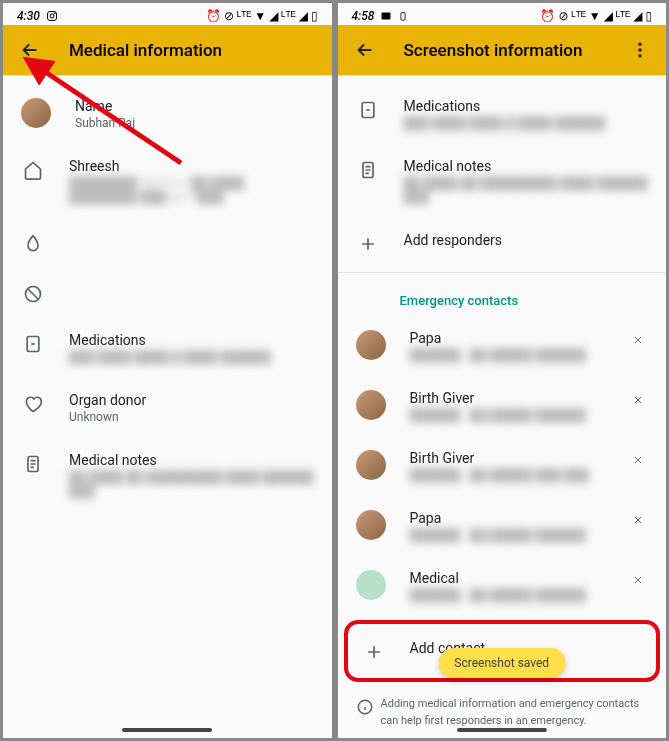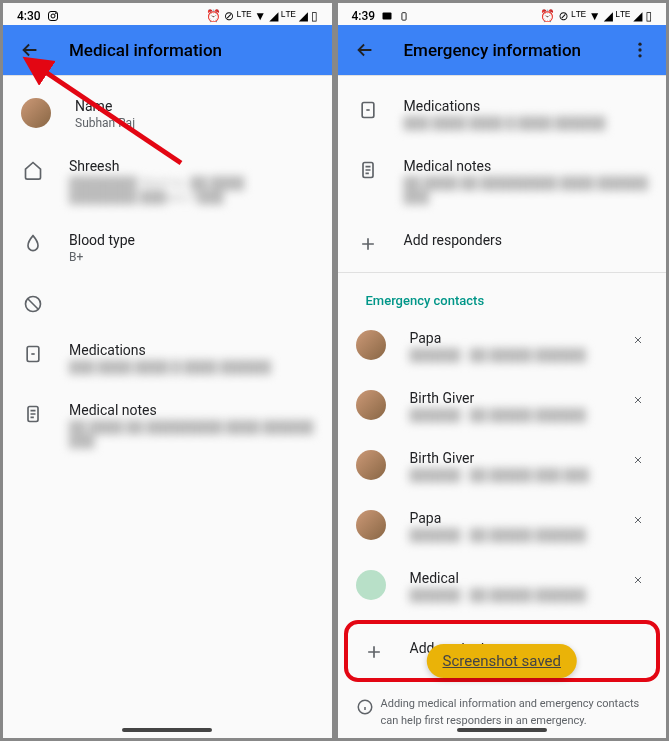--- a/index.html
+++ b/index.html
@@ -1,41 +1,41 @@
 <!DOCTYPE html>
 <html><head>
   <meta charset="utf-8">
   <style>
     * { box-sizing: border-box; margin: 0; padding: 0; }
     body { font-family: Roboto, Arial, sans-serif; background: #888; display: flex; width: 669px; height: 741px; }
     .phone { flex: 1; background: #fafafa; border: 3px solid #888; position: relative; overflow: hidden; }
     .phone + .phone { margin-left: 0; }
     .status-bar { display: flex; justify-content: space-between; align-items: center; padding: 6px 14px 2px; font-size: 12px; font-weight: 500; }
-    .status-left { display: flex; align-items: center; gap: 6px; }
+    .status-left { display: flex; align-items: center; gap: 6px; font-style: italic; }
     .status-right { display: flex; align-items: center; gap: 3px; }
-    .app-bar { display: flex; align-items: center; padding: 14px 16px; background: #3b82f6; border-bottom: 1px solid #e0e0e0; }
+    .app-bar { display: flex; align-items: center; padding: 14px 16px; background: #eab308; border-bottom: 1px solid #e0e0e0; }
     .app-bar .title { font-size: 17px; font-weight: 500; margin-left: 28px; }
     .app-bar .menu { margin-left: auto; }
     .content { padding: 8px 0; overflow-y: auto; height: calc(100% - 80px); }
     .list-item { display: flex; align-items: flex-start; padding: 14px 18px; gap: 24px; }
     .list-item .icon-slot { width: 24px; display: flex; justify-content: center; margin-top: 2px; flex-shrink: 0; }
     .list-item .avatar { width: 30px; height: 30px; border-radius: 50%; background: linear-gradient(135deg,#c97,#864); flex-shrink: 0; }
     .list-item .avatar.green { background: #b8e0c8; }
     .list-item .text { flex: 1; }
     .list-item .primary { font-size: 14px; color: #202124; }
     .list-item .secondary { font-size: 12px; color: #5f6368; margin-top: 2px; }
     .list-item .remove { color: #5f6368; padding: 4px; }
     .blur { filter: blur(4px); color: #bbb !important; }
-    .section-header { font-size: 13px; color: #009688; font-weight: 500; padding: 16px 18px 8px 28px; }
+    .section-header { font-size: 13px; color: #009688; font-weight: 500; padding: 16px 18px 8px 62px; }
     .divider { height: 1px; background: #e0e0e0; margin: 4px 0; }
     .highlight-box { border: 4px solid #e30613; border-radius: 14px; margin: 4px 6px; }
     .highlight-box .list-item { padding: 16px 14px; }
     .info-block { display: flex; padding: 10px 18px; gap: 7px; font-size: 11px; color: #5f6368; line-height: 1.5; }
     .info-icon { flex-shrink: 0; margin-top: 2px; }
-    .toast { position: absolute; bottom: 60px; left: 50%; transform: translateX(-50%); background: #eab308; color: #444; font-size: 15px; padding: 8px 16px; border-radius: 18px; box-shadow: 0 2px 6px rgba(0,0,0,.2); white-space: nowrap; text-decoration: underline; }
+    .toast { position: absolute; bottom: 60px; left: 50%; transform: translateX(-50%); background: #fde047; color: #444; font-size: 12px; padding: 8px 16px; border-radius: 18px; box-shadow: 0 2px 6px rgba(0,0,0,.2); white-space: nowrap; }
     .arrow { position: absolute; top: 50px; left: 18px; width: 170px; height: 120px; pointer-events: none; z-index: 10; }
     .nav-bar { position: absolute; bottom: 6px; left: 50%; transform: translateX(-50%); width: 90px; height: 4px; background: #444; border-radius: 2px; }
     svg { display: block; }
   </style>
 </head>
 <body>
 
 <div class="phone">
   <svg class="arrow" viewBox="0 0 170 120">
     <defs>
@@ -85,24 +85,20 @@
         <div class="secondary blur">████████ Ward no. ██ ████ ████████ ███ipur, B███</div>
       </div>
     </div>
 
     <div class="list-item">
       <div class="icon-slot">
           <svg width="20" height="20" viewBox="0 0 24 24" fill="none" stroke="#5f6368" stroke-width="2">
             <path d="M12 2s6 7 6 12a6 6 0 01-12 0c0-5 6-12 6-12z"></path>
           </svg>
         </div>
-      <div class="text">
-        <div class="primary">Blood type</div>
-        <div class="secondary">B+</div>
-      </div>
     </div>
 
     <div class="list-item">
       <div class="icon-slot">
           <svg width="20" height="20" viewBox="0 0 24 24" fill="none" stroke="#5f6368" stroke-width="2">
             <circle cx="12" cy="12" r="9"></circle>
             <path d="M6 6l12 12"></path>
           </svg>
         </div>
     </div>
@@ -113,56 +109,67 @@
             <rect x="5" y="3" width="14" height="18" rx="2"></rect>
             <path d="M10 12h4"></path>
           </svg>
         </div>
       <div class="text">
         <div class="primary">Medications</div>
         <div class="secondary blur">███ ████ ████ █ ████ ██████</div>
       </div>
     </div>
 
+    <div class="list-item">
+      <div class="icon-slot">
+          <svg width="20" height="20" viewBox="0 0 24 24" fill="none" stroke="#5f6368" stroke-width="2">
+            <path d="M12 21s-8-5-8-12a5 5 0 019-3 5 5 0 019 3c0 7-10 12-10 12z"></path>
+          </svg>
+        </div>
+      <div class="text">
+        <div class="primary">Organ donor</div>
+        <div class="secondary">Unknown</div>
+      </div>
+    </div>
 
     <div class="list-item">
       <div class="icon-slot">
           <svg width="20" height="20" viewBox="0 0 24 24" fill="none" stroke="#5f6368" stroke-width="2">
             <rect x="6" y="3" width="12" height="18" rx="2"></rect>
             <path d="M9 8h6M9 12h6M9 16h4"></path>
           </svg>
         </div>
       <div class="text">
         <div class="primary">Medical notes</div>
         <div class="secondary blur">██ ████ ██ █████████ ████ ██████ ███</div>
       </div>
     </div>
   </div>
   <div class="nav-bar"></div>
 </div>
 
 <div class="phone">
   <div class="status-bar">
     <div class="status-left">
-      <span>4:39</span>
+      <span>4:58</span>
       <svg width="12" height="12" viewBox="0 0 24 24" fill="currentColor">
           <rect x="3" y="5" width="18" height="14" rx="2"></rect>
         </svg>
       <svg width="10" height="12" viewBox="0 0 24 24" fill="none" stroke="currentColor" stroke-width="2">
           <rect x="7" y="4" width="10" height="18" rx="2"></rect>
         </svg>
     </div>
     <div class="status-right">⏰ ⊘ ᴸᵀᴱ ▼ ◢ ᴸᵀᴱ ◢ ▯</div>
   </div>
 
   <div class="app-bar">
     <svg width="22" height="22" viewBox="0 0 24 24" fill="none" stroke="#202124" stroke-width="2">
         <path d="M19 12H5M11 18l-6-6 6-6"></path>
       </svg>
-    <div class="title">Emergency information</div>
+    <div class="title">Screenshot information</div>
     <svg class="menu" width="20" height="20" viewBox="0 0 24 24" fill="#202124">
         <circle cx="12" cy="5" r="2"></circle>
         <circle cx="12" cy="12" r="2"></circle>
         <circle cx="12" cy="19" r="2"></circle>
       </svg>
   </div>
 
   <div class="content">
     <div class="list-item">
       <div class="icon-slot">

